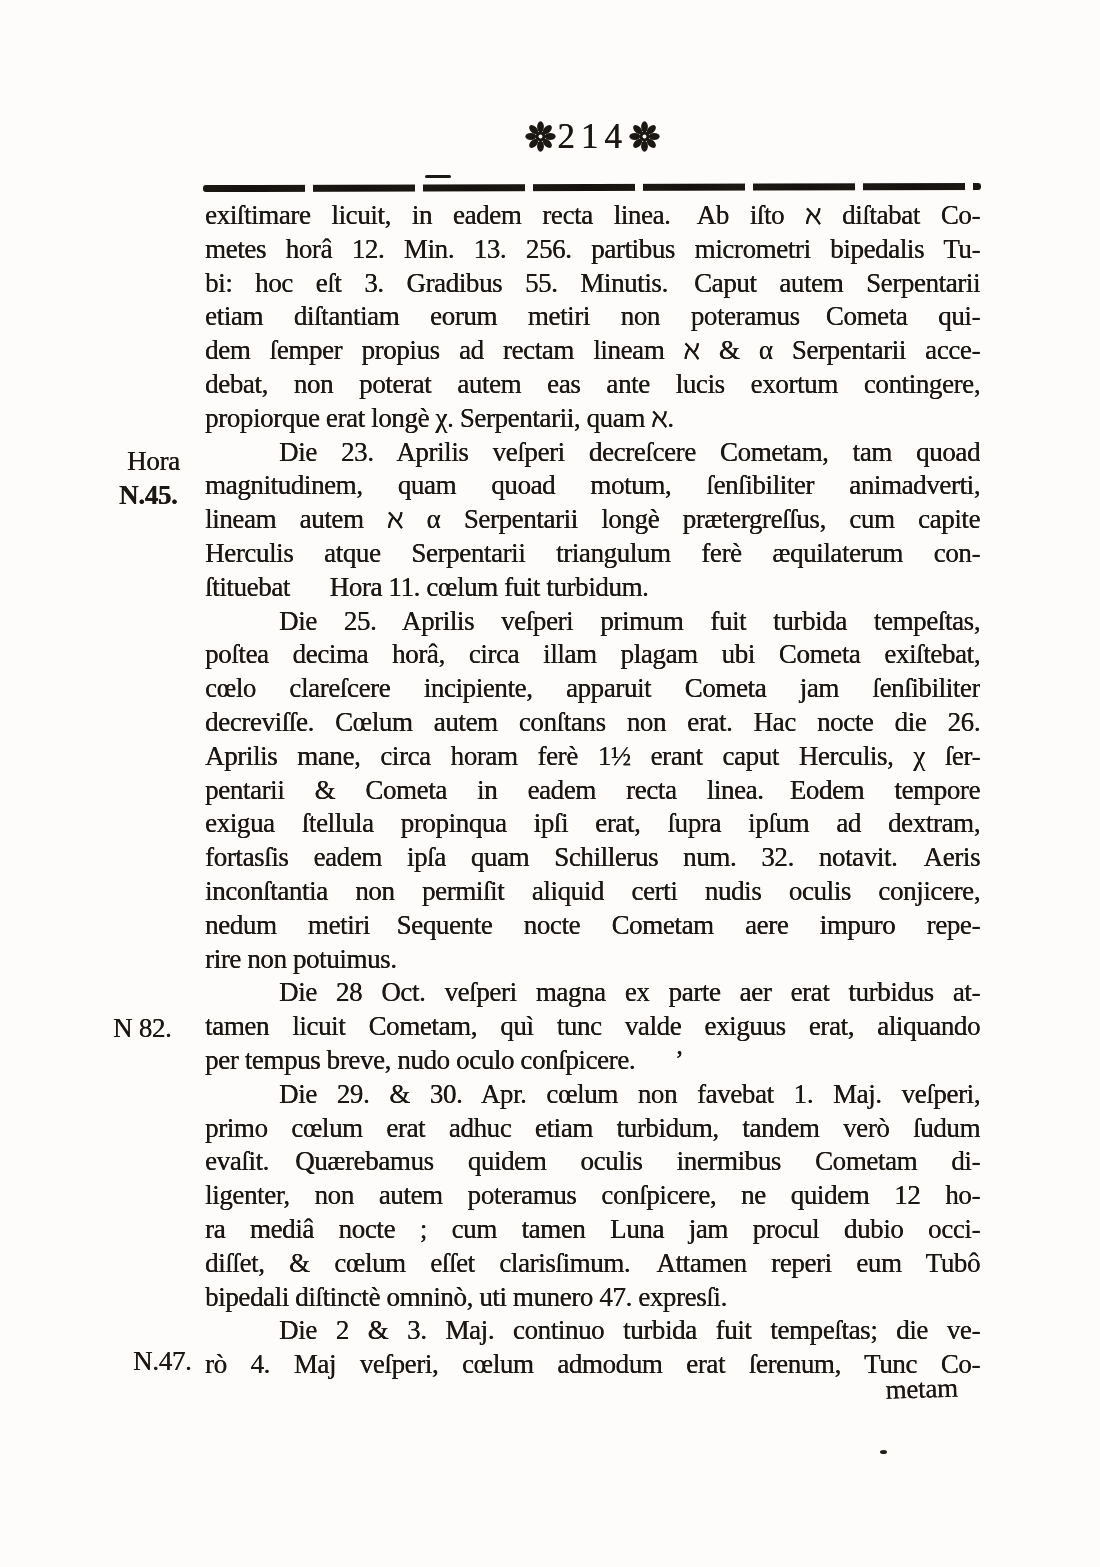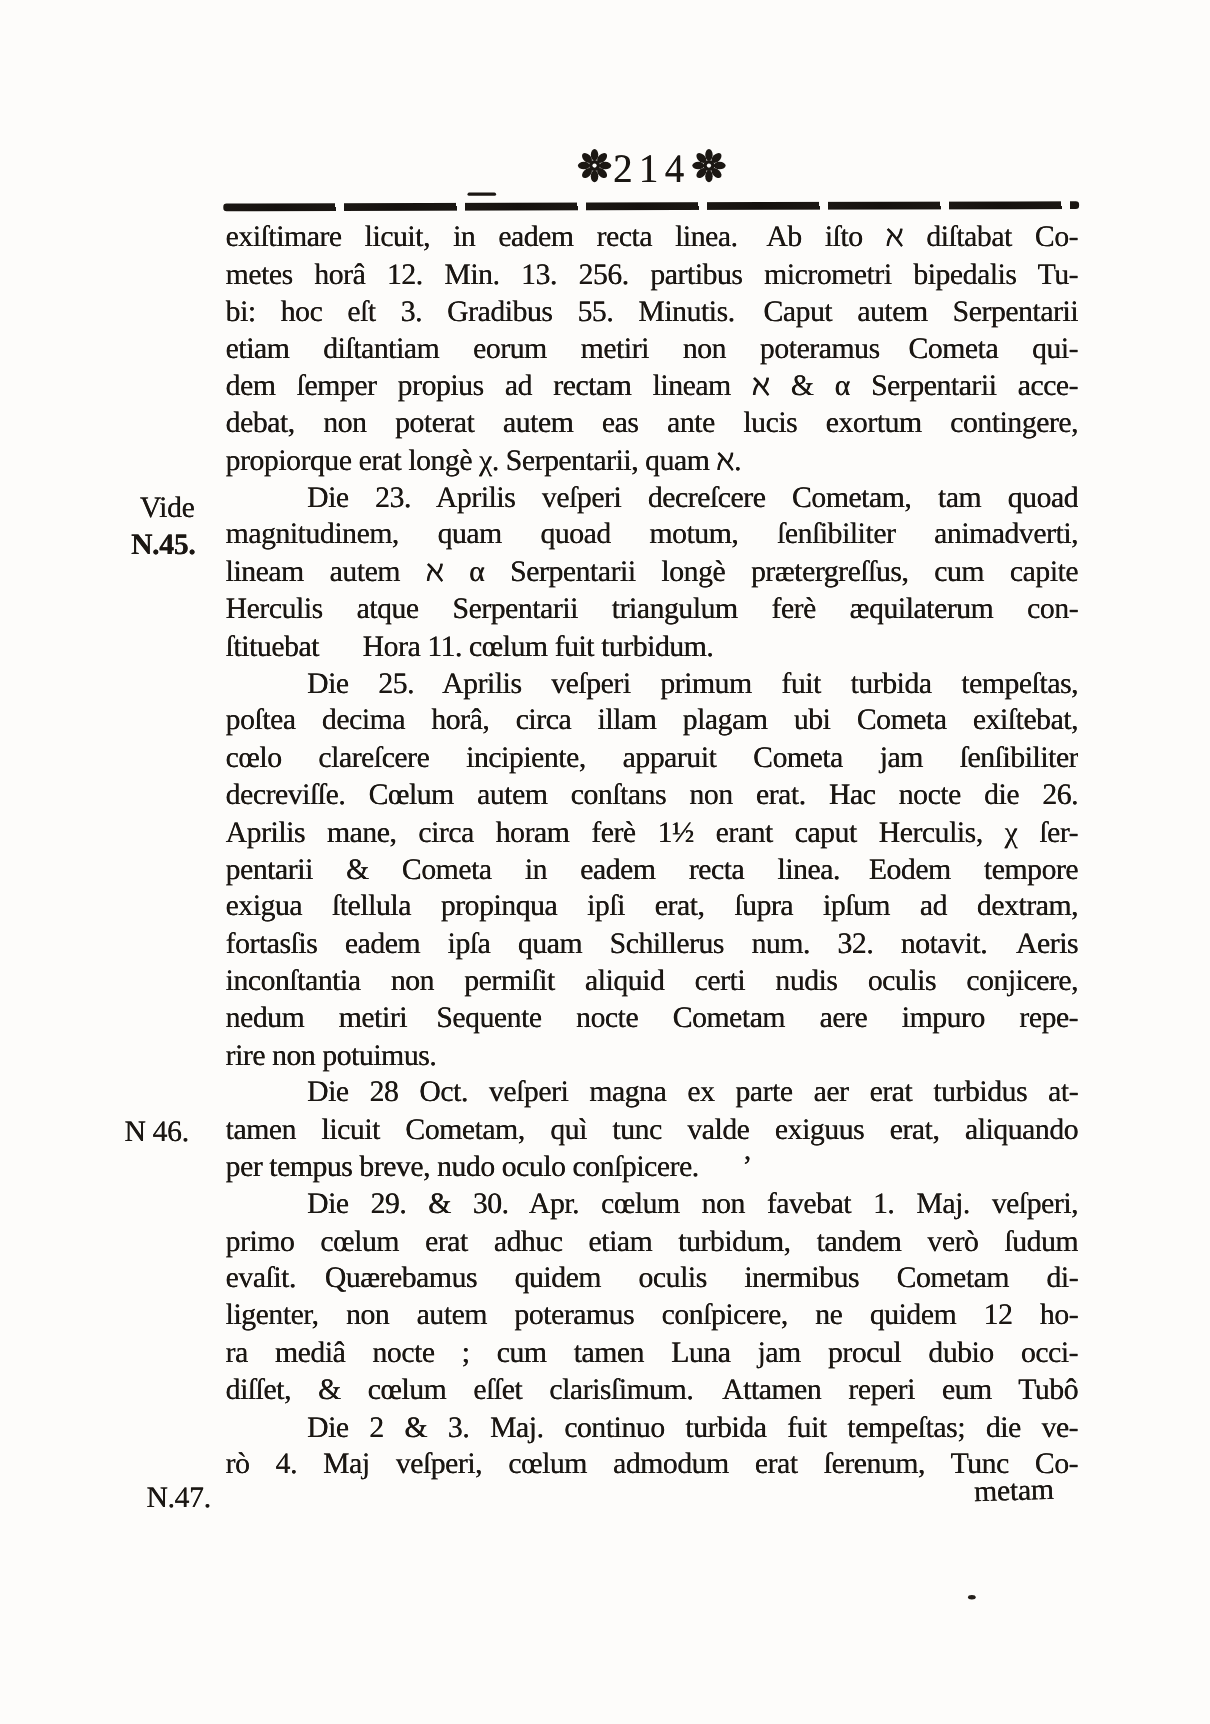--- a/index.html
+++ b/index.html
@@ -11,22 +11,22 @@
     overflow: hidden;
   }
   .page {
     position: relative;
     width: 1100px; height: 1567px;
     background: #fdfcfa;
   }
   
   .header {
     position: absolute;
-    top: 134px; left: 205px; width: 775px;
-    display: flex; justify-content: center; 
+    top: 116px; left: 205px; width: 775px;
+    display: flex; justify-content: center; align-items: center;
   }
   .pagenum {
     font-size: 35px;
     letter-spacing: 6px;
     transform: scaleY(1.05);
     text-shadow: 0.4px 0 0 currentColor;
   }
   .orn { display: inline-flex; }
   
   .rule {
@@ -124,23 +124,23 @@
           <circle cx="17" cy="17" r="5.2"></circle>
         </g>
         <circle cx="17" cy="17" r="2" fill="#fdfcfa"></circle>
       </svg>
     </span>
   </div>
 
   <div class="rule-dash"></div>
   <div class="rule"></div>
 
-  <div class="mn mn1">Vide</div>
+  <div class="mn mn1">Hora</div>
   <div class="mn mn2">N.45.</div>
-  <div class="mn mn3">N 46.</div>
+  <div class="mn mn3">N 82.</div>
   <div class="mn mn4">N.47.</div>
 
   <div class="textcol">
 
     <div class="line">exiſtimare licuit, in eadem recta linea.  Ab iſto ℵ diſtabat Co-</div>
     <div class="line">metes horâ 12. Min. 13. 256. partibus micrometri bipedalis Tu-</div>
     <div class="line">bi: hoc eſt 3. Gradibus 55. Minutis.  Caput autem Serpentarii</div>
     <div class="line">etiam diſtantiam eorum metiri non poteramus  Cometa qui-</div>
     <div class="line">dem ſemper propius ad rectam lineam ℵ &amp; α Serpentarii acce-</div>
     <div class="line">debat, non poterat autem eas ante lucis exortum contingere,</div>
@@ -167,20 +167,21 @@
     <div class="line ind">Die 28 Oct. veſperi magna ex parte aer erat turbidus at-</div>
     <div class="line">tamen licuit Cometam, quì tunc valde exiguus erat, aliquando</div>
     <div class="line last">per tempus breve, nudo oculo conſpicere.  ’</div>
 
     <div class="line ind">Die 29. &amp; 30. Apr. cœlum non favebat 1. Maj. veſperi,</div>
     <div class="line">primo cœlum erat adhuc etiam turbidum, tandem verò ſudum</div>
     <div class="line">evaſit.  Quærebamus quidem oculis inermibus Cometam di-</div>
     <div class="line">ligenter, non autem poteramus conſpicere, ne quidem 12 ho-</div>
     <div class="line">ra mediâ nocte ; cum tamen Luna jam procul dubio occi-</div>
     <div class="line">diſſet, &amp; cœlum eſſet clarisſimum.  Attamen reperi eum Tubô</div>
+    <div class="line last">bipedali diſtinctè omninò, uti munero 47. expresſi.</div>
 
     <div class="line ind">Die 2 &amp; 3. Maj. continuo turbida fuit tempeſtas; die ve-</div>
     <div class="line">rò 4. Maj veſperi, cœlum admodum erat ſerenum, Tunc Co-</div>
 
     <div class="catchword">metam</div>
   </div>
 
   <div class="inkdot"></div>
 
 </div>

